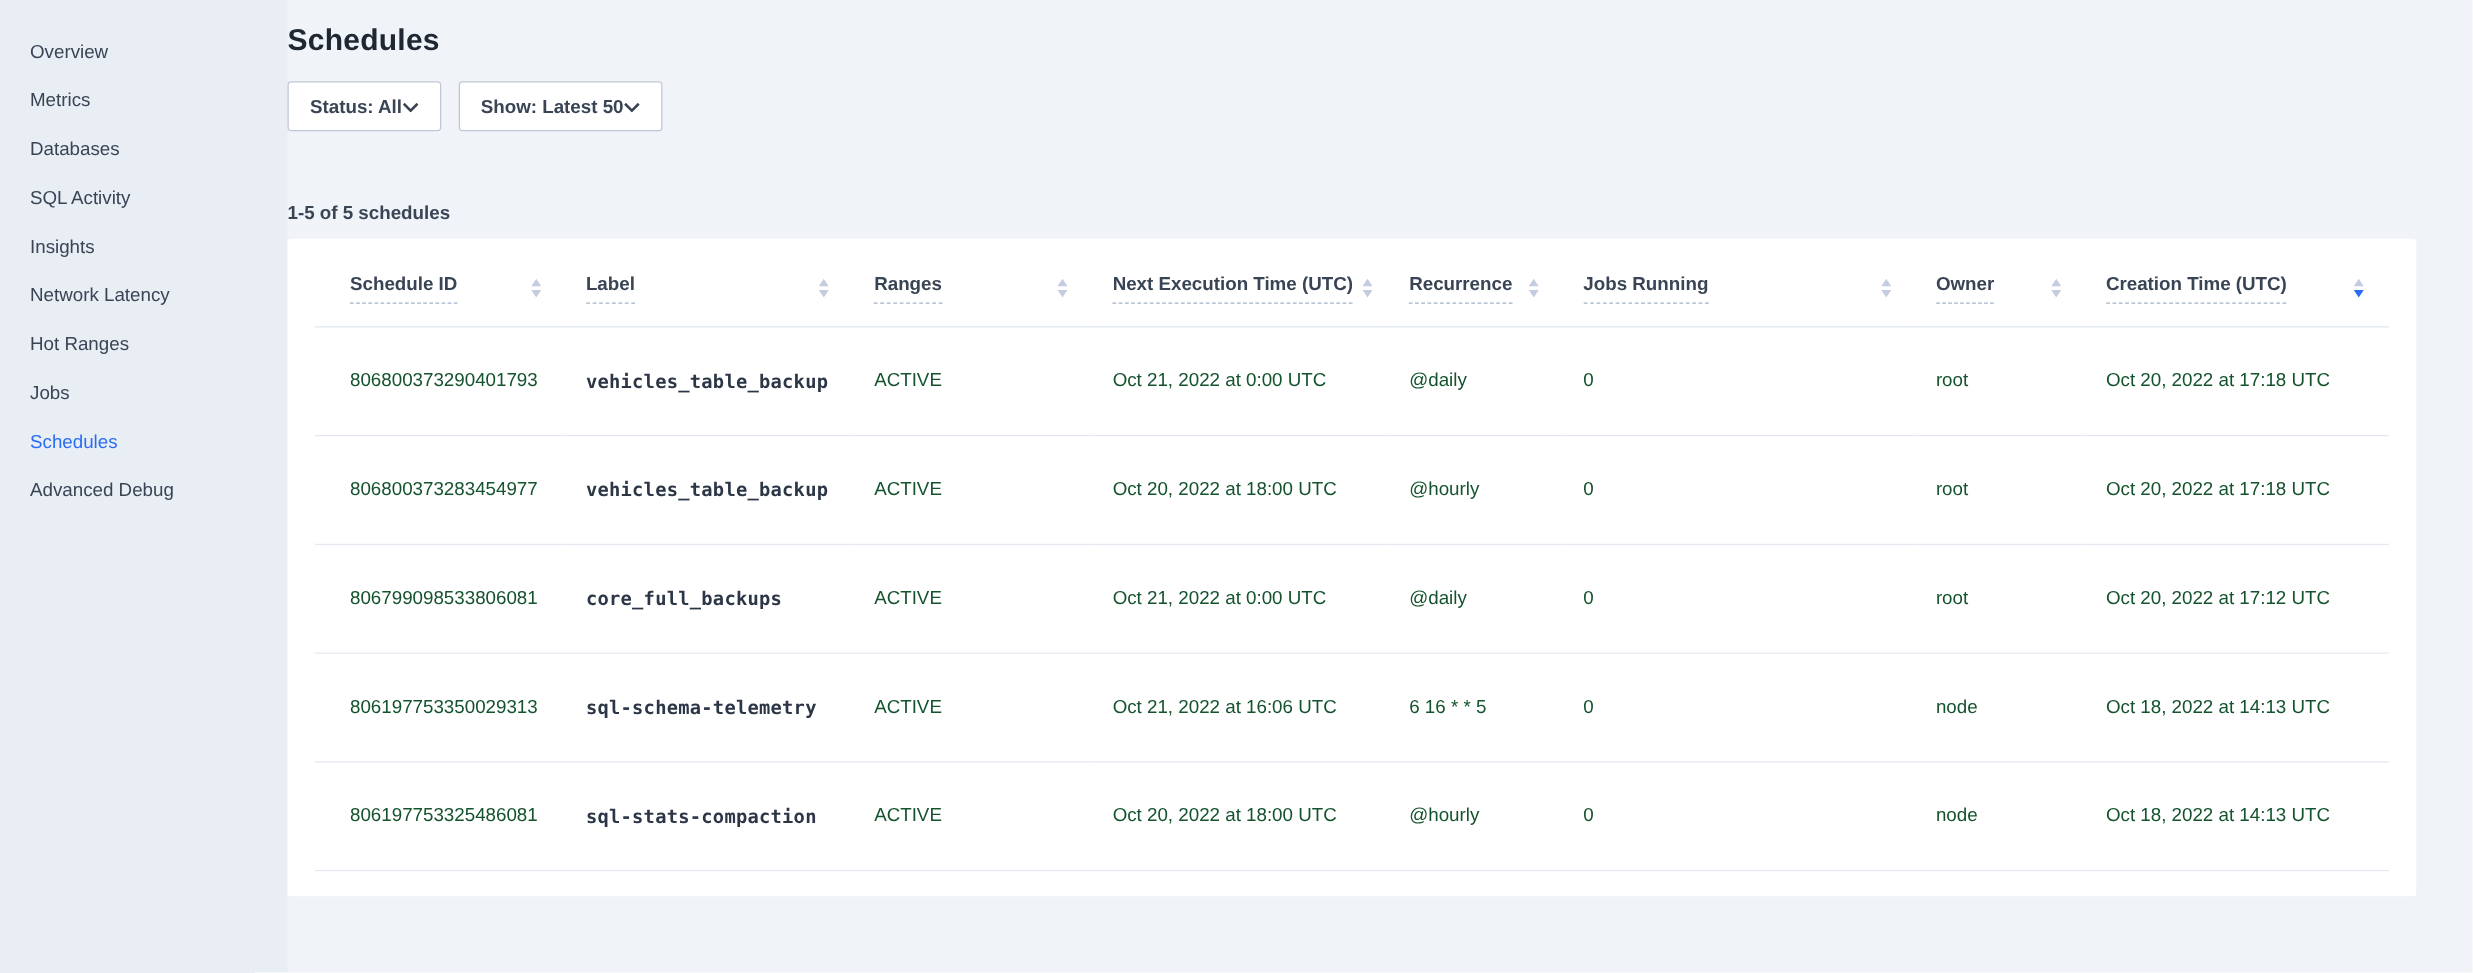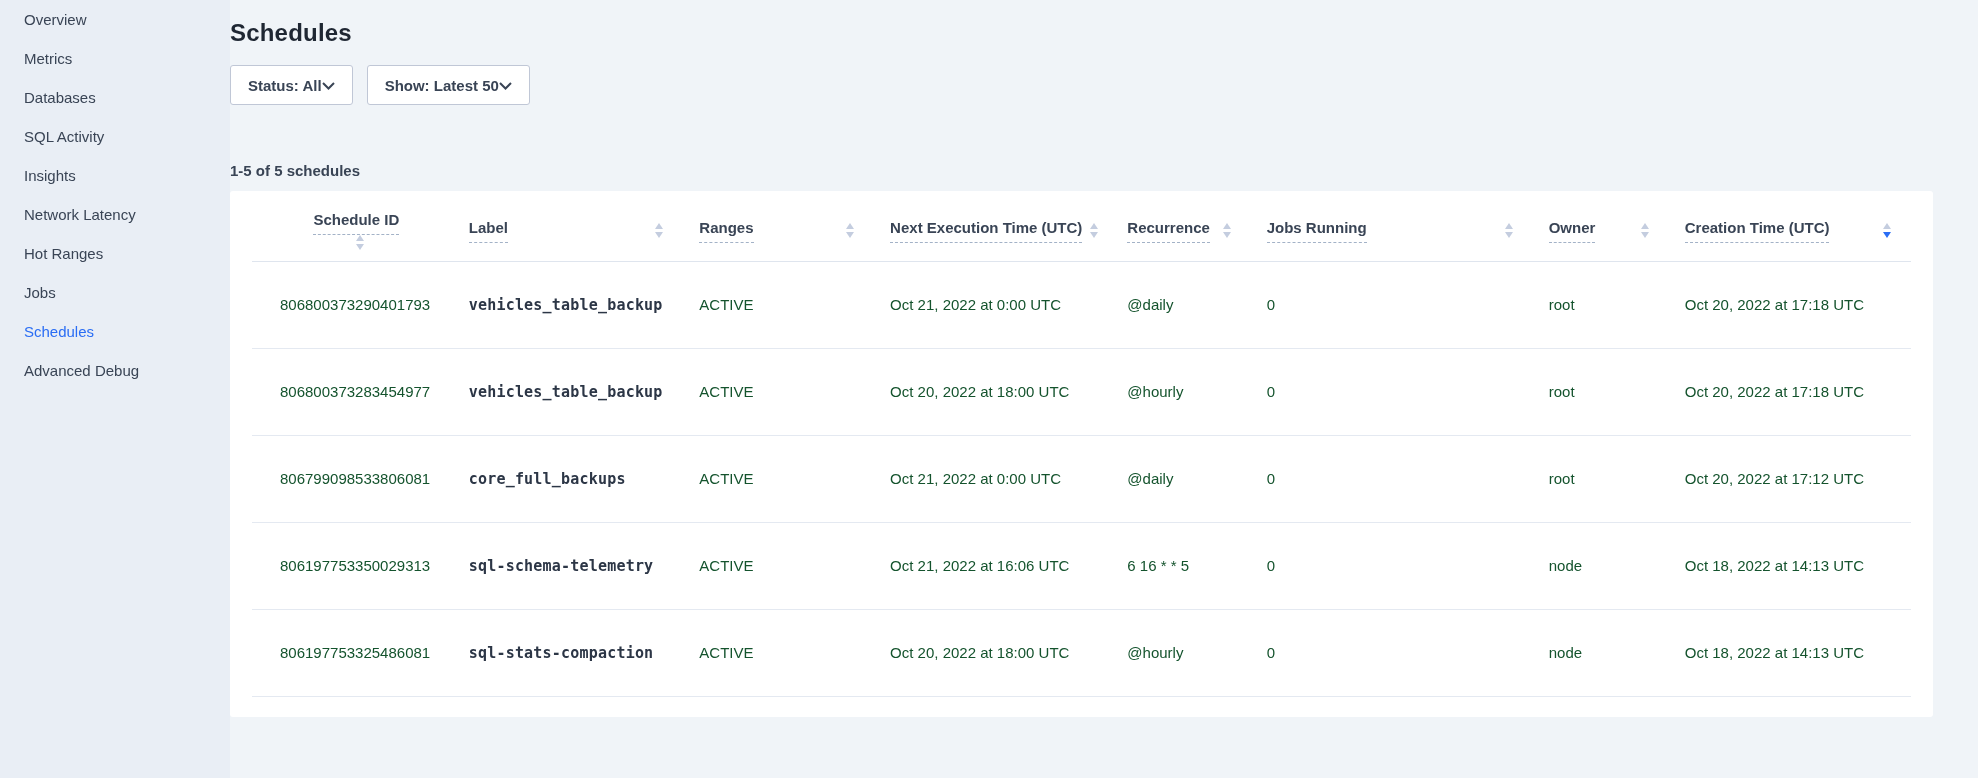--- a/index.html
+++ b/index.html
@@ -10,20 +10,21 @@
     font-family:"Liberation Sans", sans-serif;
     color:#394455;
     overflow:hidden;
   }
   .app { display:flex; width:1978px; height:778px; }
 
   
   .sidebar {
     width:230px; min-width:230px; height:100%;
     background:#e9eef5;
+    padding-top:22px;
   }
   .nav-item {
     height:39px; line-height:39px;
     padding-left:24px;
     font-size:15px; color:#394455;
     cursor:pointer; white-space:nowrap;
   }
   .nav-item.active { color:#2a6df4; }
 
   
@@ -58,21 +59,21 @@
 
   thead th {
     height:70px; padding:0;
     border-bottom:1px solid #dfe5ee;
     text-align:left; vertical-align:middle;
   }
   .th-inner {
     display:flex; align-items:center; justify-content:space-between;
     padding:10px 20px 0 16px;
   }
-  th:first-child .th-inner { padding-left:28px;flex-direction:column; }
+  th:first-child .th-inner { padding-left:28px; }
   .th-label {
     font-size:15px; font-weight:700; color:#394455;
     border-bottom:1px dashed #a3b2c7; padding-bottom:6px;
     white-space:nowrap;
   }
   .sort { display:flex; flex-direction:column; gap:3px; flex:none; margin-left:8px; }
   .caret-up, .caret-down { display:block; width:0; height:0;
     border-left:4.5px solid transparent; border-right:4.5px solid transparent; }
   .caret-up   { border-bottom:6px solid #c4cddf; }
   .caret-down { border-top:6px solid #c4cddf; }

